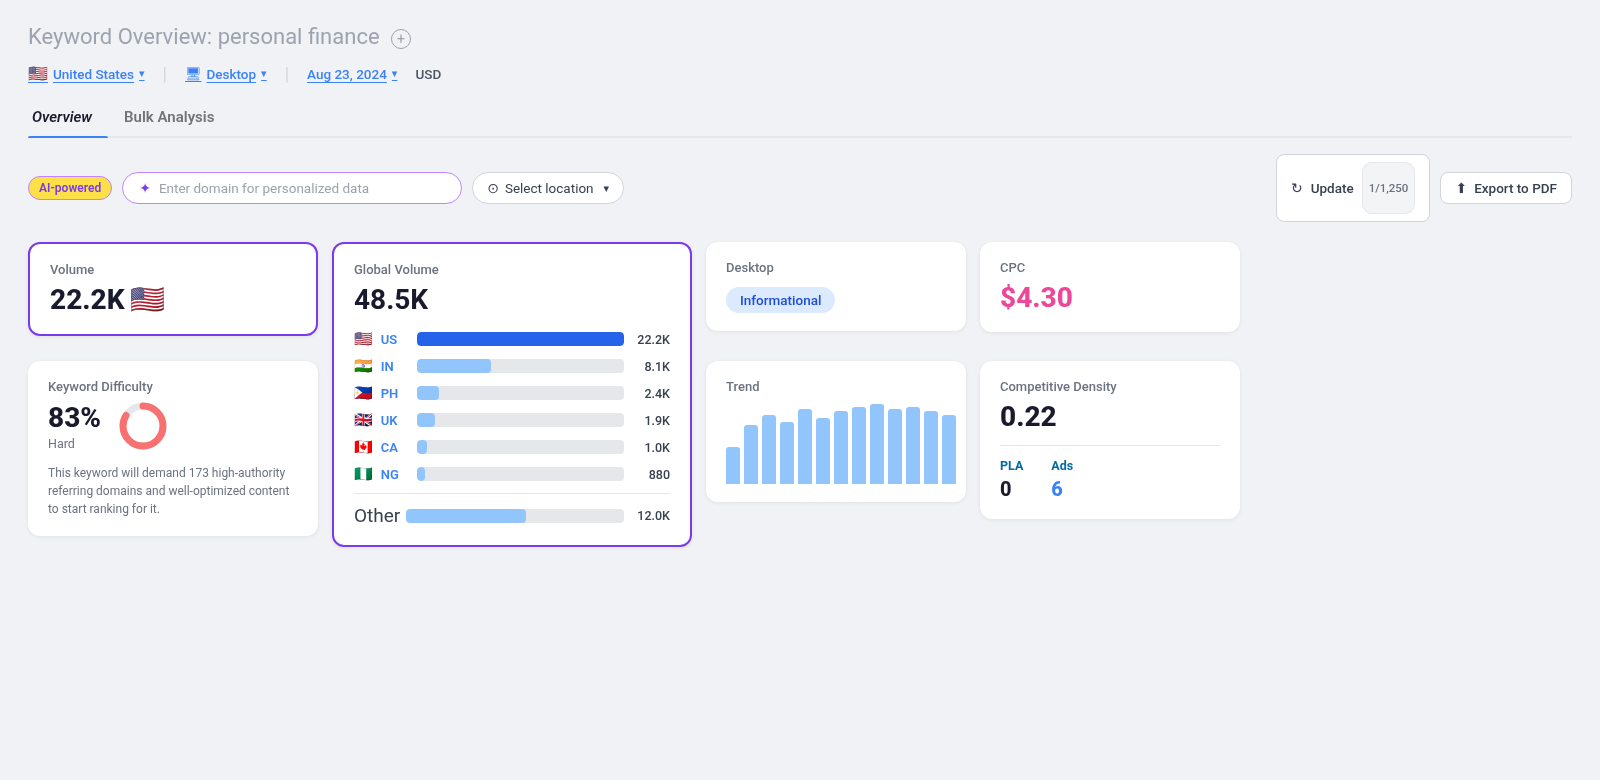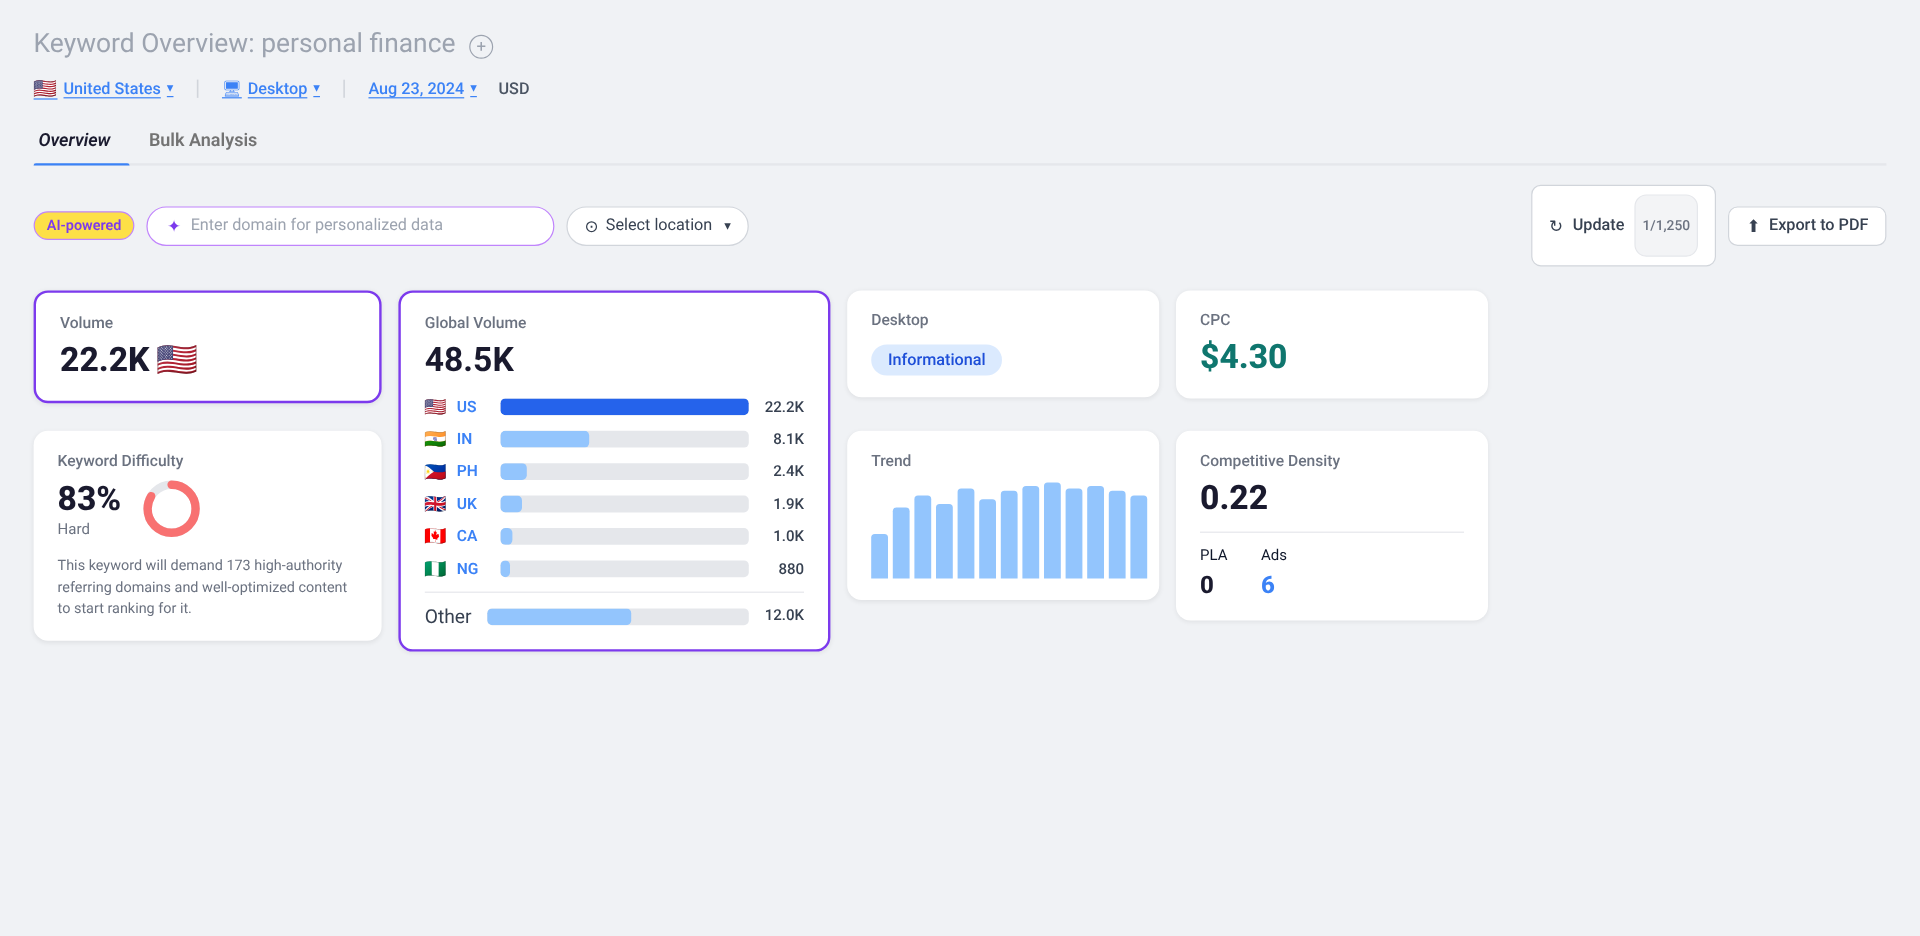--- a/index.html
+++ b/index.html
@@ -300,21 +300,21 @@
     }
     .other-row {
       display: flex;
       align-items: center;
       gap: 8px;
       margin-top: 10px;
       padding-top: 10px;
       border-top: 1px solid #e5e7eb;
     }
     .other-label {
-      font-size: 16px;
+      font-size: 19px;
       color: #374151;
       width: 44px;
     }
 
     
     .intent-card { }
     .intent-badge {
       display: inline-block;
       background: #dbeafe;
       color: #1d4ed8;
@@ -322,21 +322,21 @@
       padding: 5px 14px;
       font-size: 13.5px;
       font-weight: 500;
       margin-top: 6px;
     }
 
     
     .cpc-value {
       font-size: 28px;
       font-weight: 800;
-      color: #0f766e;
+      color: #ec4899;
     }
 
     
     .trend-card {
       grid-column: 3;
       grid-row: 2;
     }
     .trend-bars {
       display: flex;
       align-items: flex-end;
@@ -365,23 +365,24 @@
       border: none;
       border-top: 1px solid #e5e7eb;
       margin: 12px 0;
     }
     .pla-ads-row {
       display: flex;
       gap: 28px;
     }
     .pla-ads-item label {
       font-size: 12.5px;
-      color: #0f172a;
+      color: #0369a1;
       display: block;
       margin-bottom: 4px;
+      font-weight: bold;
     }
     .pla-value { font-size: 20px; font-weight: 800; color: #1a1a2e; }
     .ads-value { font-size: 20px; font-weight: 800; color: #3b82f6; }
 
     .page-wrapper {
       position: relative;
     }
   </style>
 </head>
 <body>

